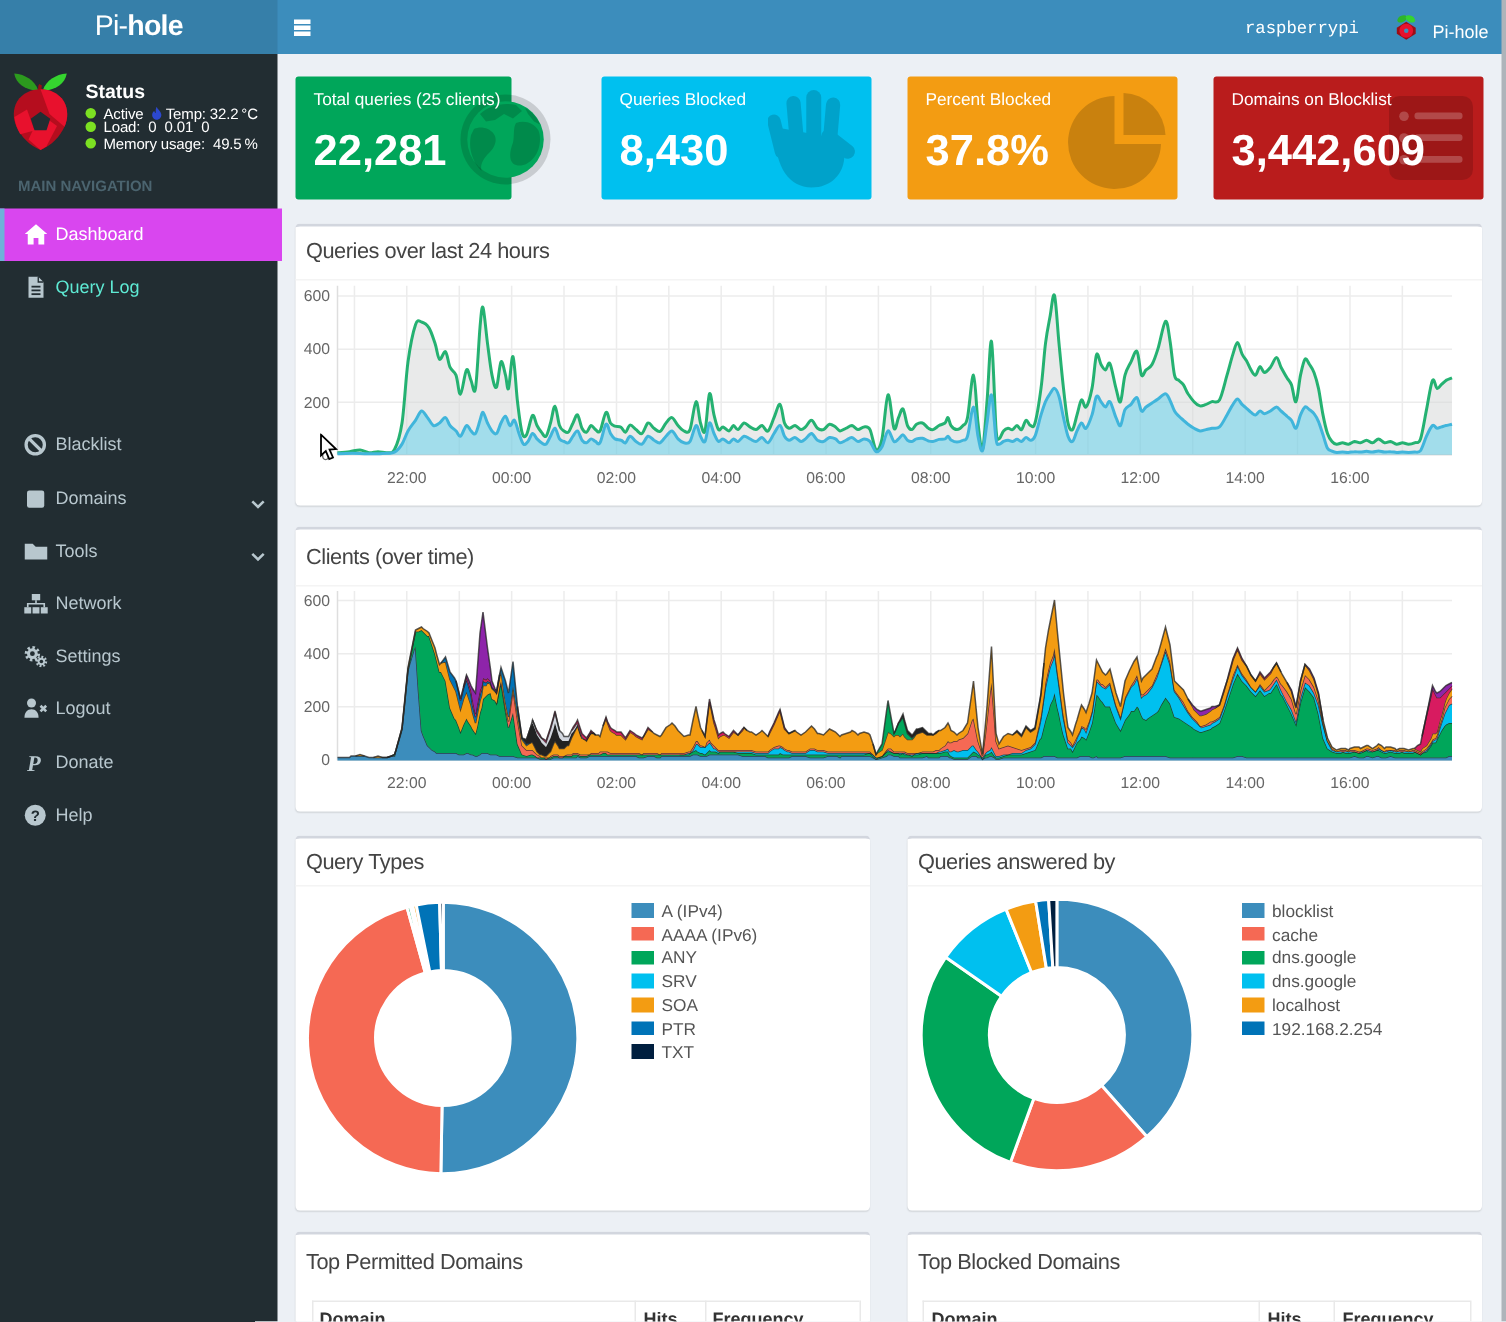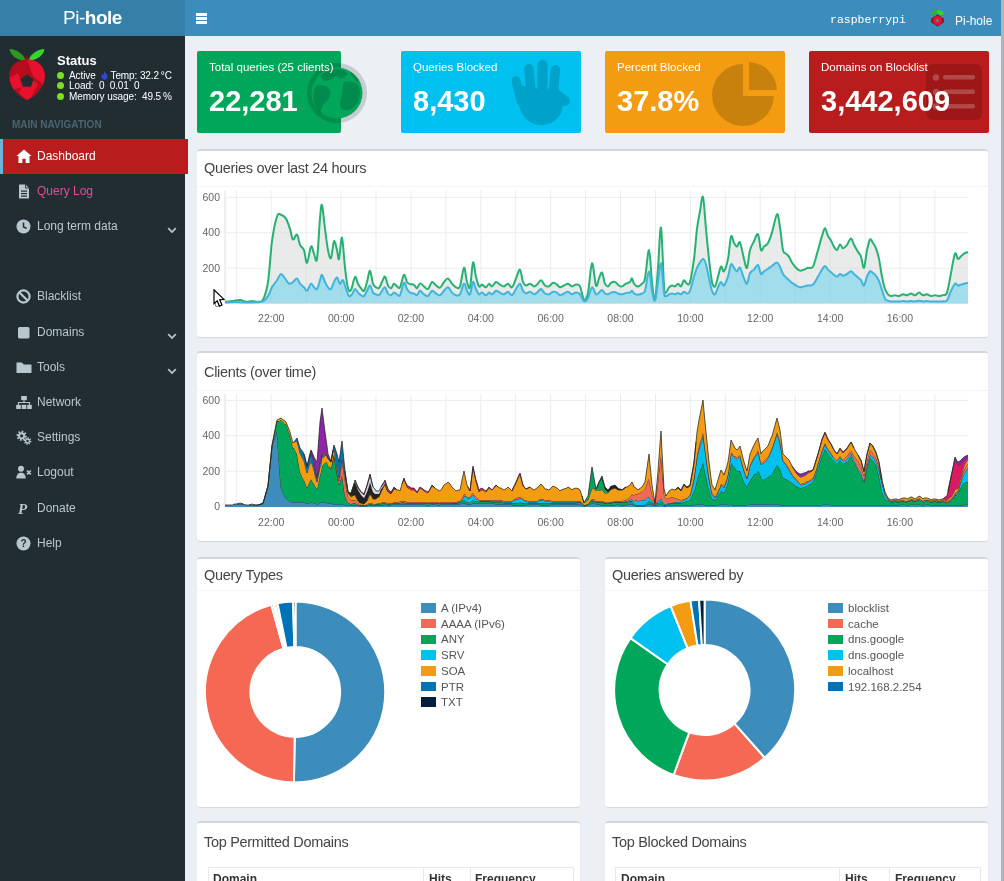--- a/index.html
+++ b/index.html
@@ -48,45 +48,35 @@
 </svg></div>
   <div class="abs" style="left:57px;top:17px;color:#fff;font-size:13px;font-weight:bold">Status</div>
   <div class="abs" style="left:57px;top:35px;width:130px;color:#fff;font-size:10px;letter-spacing:-0.1px;white-space:nowrap">
 <div style="height:10.4px;line-height:10.4px"><i style="display:inline-block;width:7px;height:7px;border-radius:50%;background:#7ce022;margin-right:5px"></i>Active&nbsp; <svg width="7" height="9" viewBox="0 0 8 10" style="vertical-align:-1px">
             <path d="M4,0 C4.5,2 7.5,3.5 7.5,6.2 C7.5,8.3 6,10 4,10 C2,10 0.5,8.3 0.5,6.2 C0.5,4.8 1.3,3.9 2,3 C2.3,4 2.7,4.5 3.3,4.8 C3,3 3.3,1.2 4,0 Z" fill="#2c48cf"></path>
           </svg> Temp:&nbsp;32.2 °C</div>
 <div style="height:10.4px;line-height:10.4px"><i style="display:inline-block;width:7px;height:7px;border-radius:50%;background:#7ce022;margin-right:5px"></i>Load:&nbsp; 0&nbsp; 0.01&nbsp; 0</div>
 <div style="height:10.4px;line-height:10.4px"><i style="display:inline-block;width:7px;height:7px;border-radius:50%;background:#7ce022;margin-right:5px"></i>Memory usage:&nbsp; 49.5 %</div>
 </div>
   <div class="abs" style="left:12px;top:83px;color:#4b646f;font-size:10px;font-weight:bold">MAIN NAVIGATION</div>
-  <div class="mi" style="top:102.5px;background:#b91c1c;border-left:3.5px solid #6fb1d9;color:#fff">
+  <div class="mi" style="top:102.5px;background:#d946ef;border-left:3.5px solid #6fb1d9;color:#fff">
         <svg class="ic" viewBox="0 0 16 15">
           <path d="M8,0.5 L15.5,7 L13.5,7 L13.5,14 L9.6,14 L9.6,9.7 L6.4,9.7 L6.4,14 L2.5,14 L2.5,7 L0.5,7 Z" fill="#fff"></path>
         </svg>
         <span class="tx">Dashboard</span>
       </div>
-<div class="mi" style="top:137.7px;border-left:3.5px solid transparent;color:#ec4899">
+<div class="mi" style="top:137.7px;border-left:3.5px solid transparent;color:#5eead4">
         <svg class="ic" viewBox="0 0 16 15">
           <path d="M3,0.5 L9.5,0.5 L13,4 L13,14.5 L3,14.5 Z" fill="#b8c7ce"></path>
           <path d="M9.5,0.5 L9.5,4 L13,4" fill="none" stroke="#222d32" stroke-width="0.9"></path>
           <rect x="5" y="6.5" width="6" height="1.2" fill="#222d32"></rect>
           <rect x="5" y="9" width="6" height="1.2" fill="#222d32"></rect>
           <rect x="5" y="11.5" width="6" height="1.2" fill="#222d32"></rect>
         </svg>
         <span class="tx">Query Log</span>
-      </div>
-<div class="mi" style="top:172.9px;border-left:3.5px solid transparent;color:#b8c7ce">
-        <svg class="ic" viewBox="0 0 16 15">
-          <circle cx="7.5" cy="7.5" r="7" fill="#b8c7ce"></circle>
-          <path d="M7.5,3.5 L7.5,7.9 L10.7,9.4" stroke="#222d32" stroke-width="1.5" fill="none"></path>
-        </svg>
-        <span class="tx">Long term data</span>
-        <span class="ch"><svg width="10" height="7" viewBox="0 0 10 7">
-            <path d="M1.2,1.2 L5,5 L8.8,1.2" stroke="#b8c7ce" stroke-width="1.7" fill="none"></path>
-          </svg></span>
       </div>
 <div class="mi" style="top:243.3px;border-left:3.5px solid transparent;color:#b8c7ce">
         <svg class="ic" viewBox="0 0 16 15">
           <circle cx="7.5" cy="7.5" r="6.1" fill="none" stroke="#b8c7ce" stroke-width="2.2"></circle>
           <path d="M3.2,3.2 L11.8,11.8" stroke="#b8c7ce" stroke-width="2.2"></path>
         </svg>
         <span class="tx">Blacklist</span>
       </div>
 <div class="mi" style="top:278.5px;border-left:3.5px solid transparent;color:#b8c7ce">
         <svg class="ic" viewBox="0 0 16 15">

